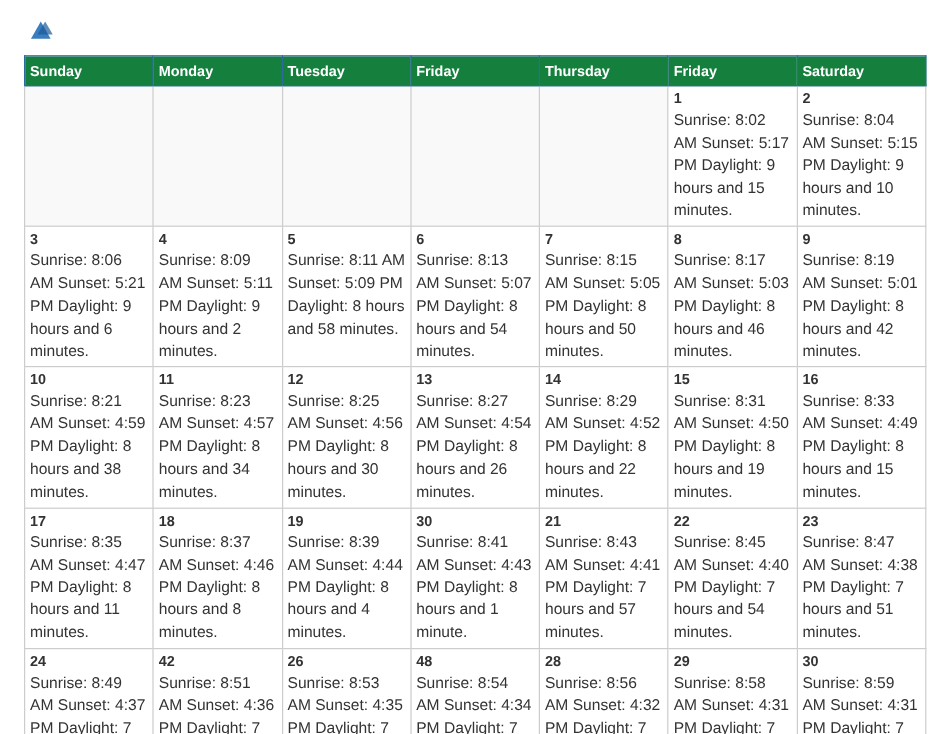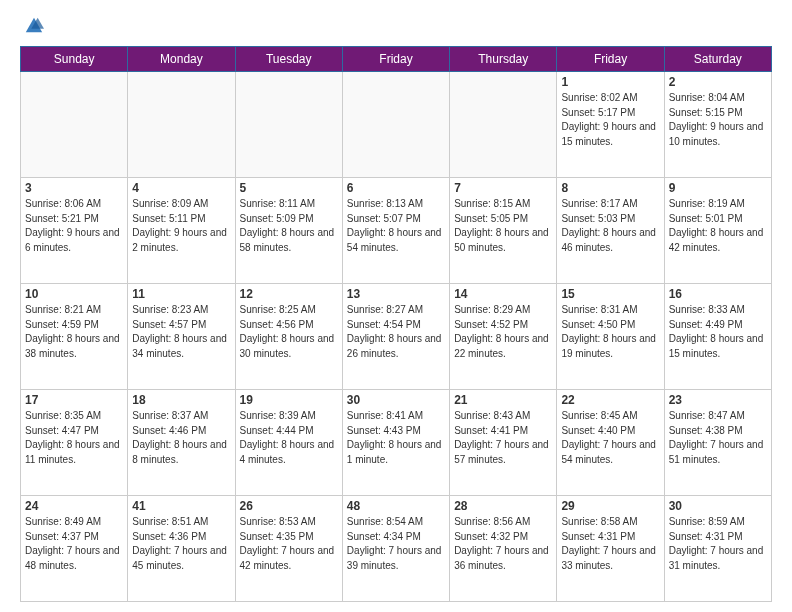--- a/index.html
+++ b/index.html
@@ -61,26 +61,26 @@
       color: #444;
     }
     .calendar {
       flex: 1;
       border: 1px solid #ccc;
       border-collapse: collapse;
       width: 100%;
       table-layout: fixed;
     }
     .calendar th {
-      background-color: #701a75;
+      background-color: #15803d;
       color: #fff;
       font-size: 12px;
-      font-weight: normal;
+      font-weight: bold;
       padding: 5px 4px;
-      text-align: center;
+      text-align: left;
       border: 1px solid #2d6aa0;
     }
     .calendar td {
       vertical-align: top;
       padding: 3px 4px;
       border: 1px solid #ccc;
       font-size: 9.5px;
       color: #333;
       background: #fff;
       height: 82px;
@@ -89,21 +89,21 @@
       background: #f9f9f9;
     }
     .day-num {
       font-size: 12px;
       font-weight: bold;
       color: #333;
       display: block;
       margin-bottom: 2px;
     }
     .day-info {
-      font-size: 10px;
+      font-size: 13px;
       line-height: 1.45;
       color: #333;
     }
   </style>
 </head>
 <body>
 
 <div class="page">
   <div class="header">
     <div class="logo">
@@ -311,21 +311,21 @@
         </tr>
         <tr>
           <td>
             <span class="day-num">24</span>
             <div class="day-info">Sunrise: 8:49 AM
 Sunset: 4:37 PM
 Daylight: 7 hours
 and 48 minutes.</div>
           </td>
           <td>
-            <span class="day-num">41</span>
+            <span class="day-num">42</span>
             <div class="day-info">Sunrise: 8:51 AM
 Sunset: 4:36 PM
 Daylight: 7 hours
 and 45 minutes.</div>
           </td>
           <td>
             <span class="day-num">26</span>
             <div class="day-info">Sunrise: 8:53 AM
 Sunset: 4:35 PM
 Daylight: 7 hours

